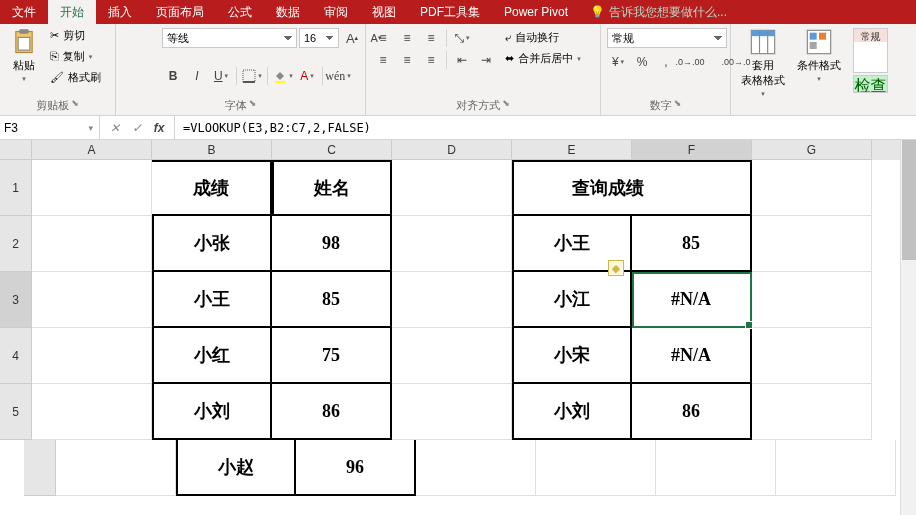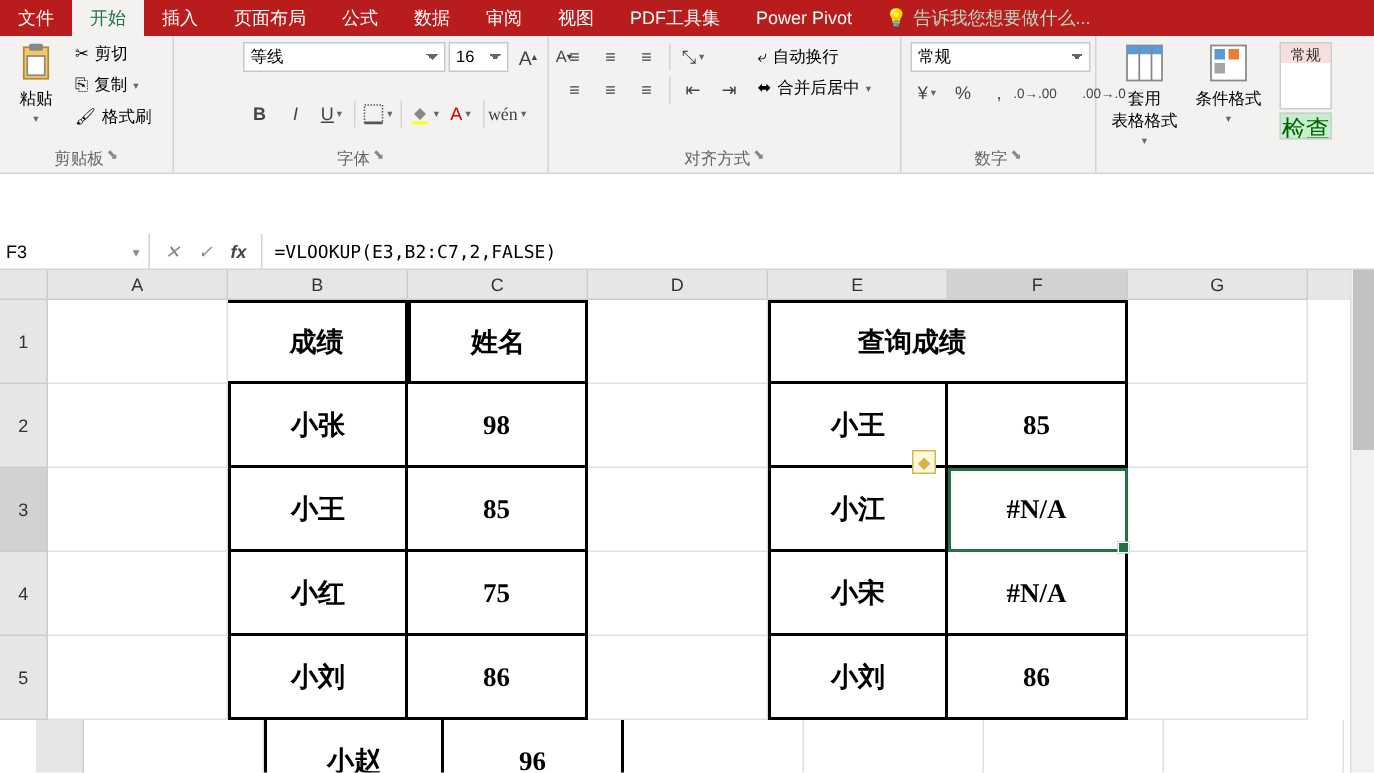--- a/index.html
+++ b/index.html
@@ -29,21 +29,21 @@
 .fs-size { width: 40px; }
 
 .icon-btn { width: 22px; height: 20px; display: inline-flex; align-items: center; justify-content: center; cursor: pointer; font-size: 12px; color: #444; position: relative; }
 .icon-btn.dd::after { content: '▾'; font-size: 7px; margin-left: 2px; color: #666; }
 .icon-btn svg { width: 14px; height: 14px; }
 .sep { width: 1px; background: #d4d4d4; height: 18px; margin: 0 2px; }
 
 .styles-preset { width: 35px; height: 45px; border: 1px solid #ccc; background: linear-gradient(#f5e0dc, #f5e0dc 30%, #fff 30%, #fff); font-size: 10px; padding-top: 1px; text-align: center; color: #333; }
 
 
-.formula-bar { height: 24px; display: flex; border-bottom: 1px solid #d4d4d4; background: #fff; margin-top: 40px; }
+.formula-bar { height: 24px; display: flex; border-bottom: 1px solid #d4d4d4; background: #fff; }
 .name-box { width: 100px; border-right: 1px solid #d4d4d4; display: flex; align-items: center; padding: 0 4px; position: relative; }
 .name-box input { border: none; outline: none; width: 80px; font-size: 12px; }
 .name-box::after { content: '▾'; position: absolute; right: 6px; color: #888; font-size: 9px; }
 .fx-btns { display: flex; align-items: center; gap: 4px; padding: 0 6px; border-right: 1px solid #d4d4d4; }
 .fx-btn { width: 18px; text-align: center; color: #888; cursor: pointer; font-size: 12px; font-style: italic; }
 .fx-btn.fx { color: #444; font-weight: bold; }
 .formula-input { flex: 1; padding: 0 8px; display: flex; align-items: center; font-family: Consolas, monospace; font-size: 12px; }
 
 
 .sheet-wrap { position: relative; height: 375px; overflow: hidden; background: #fff; }

